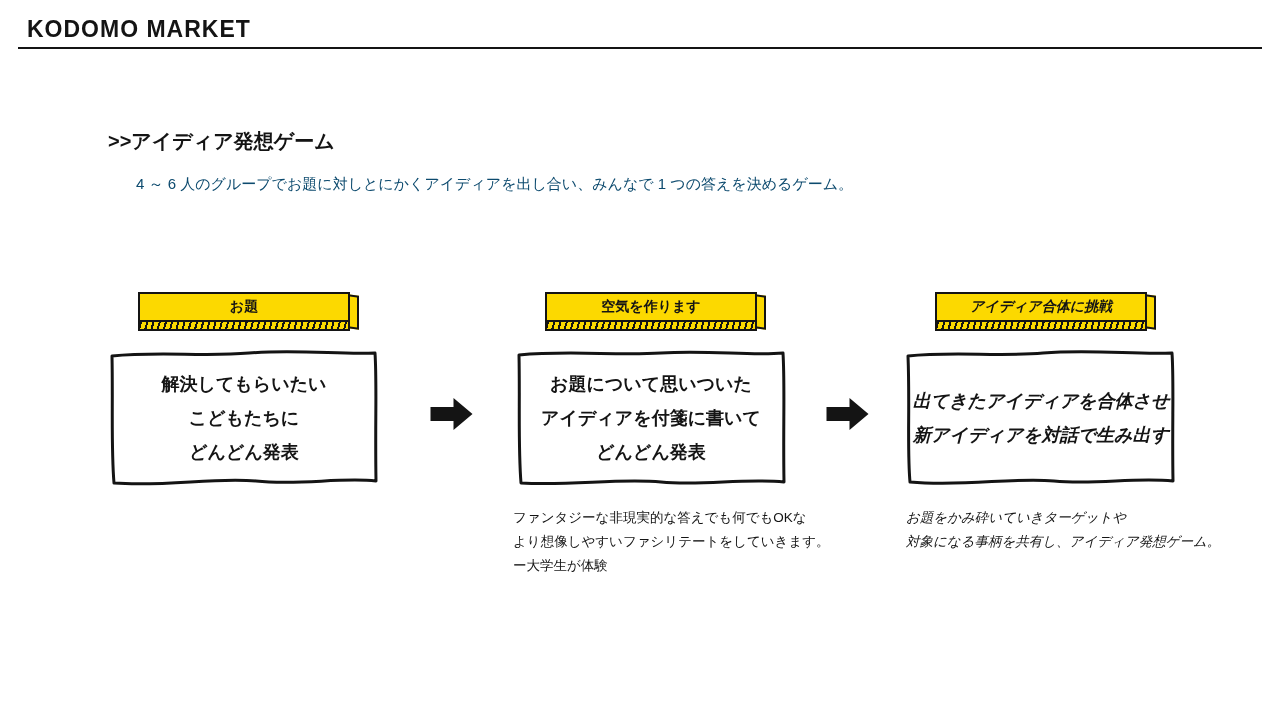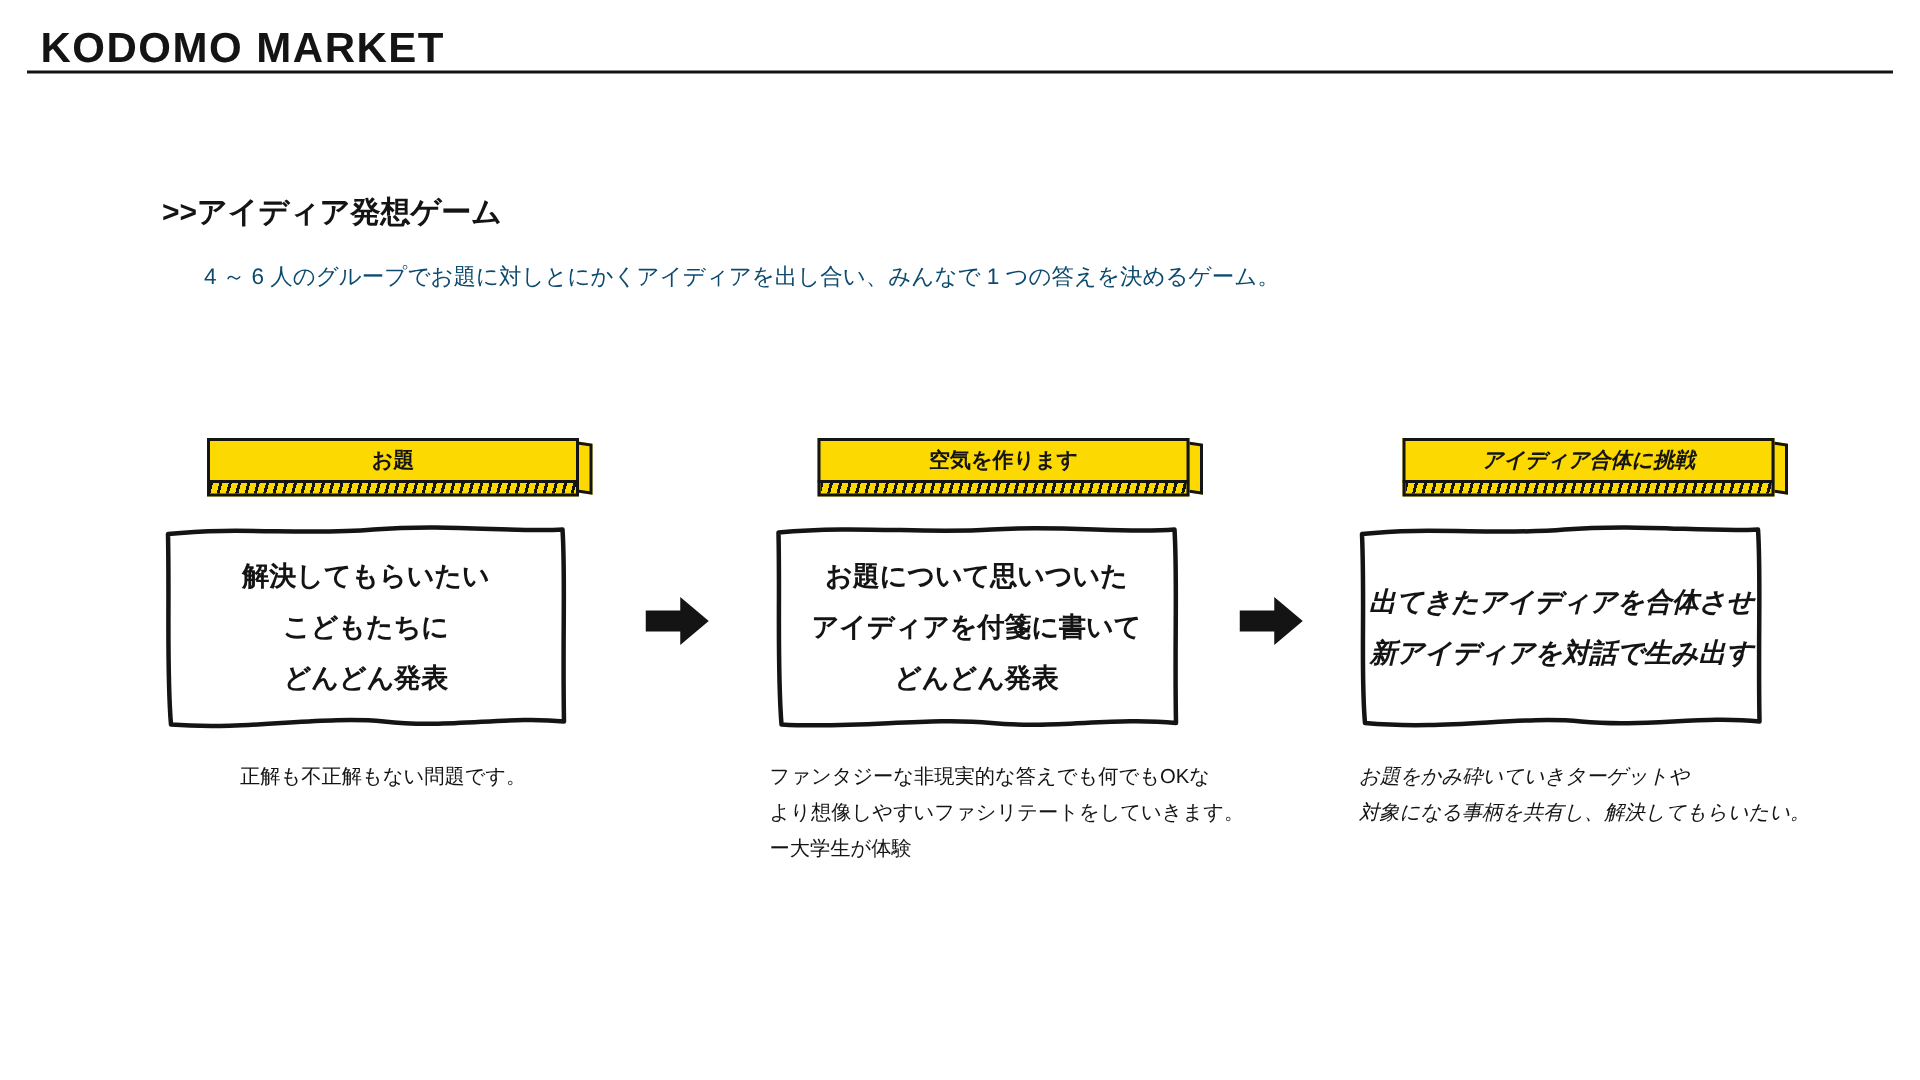--- a/index.html
+++ b/index.html
@@ -3,21 +3,21 @@
 <meta charset="utf-8">
 <style>
   * { margin:0; padding:0; box-sizing:border-box; }
   html,body { background:#ffffff; }
   body { font-family:"Liberation Sans", sans-serif; color:#141414; }
 
   .slide { position:relative; width:1280px; height:720px; background:#ffffff; overflow:hidden; }
 
   .brand {
     position:absolute; left:27px; top:16px;
-    font-size:28px; font-weight:800; letter-spacing:1px; color:#141414;
+    font-size:23px; font-weight:800; letter-spacing:1px; color:#141414;
   }
   .top-rule {
     position:absolute; left:18px; right:18px; top:47px;
     border-top:2px solid #141414;
   }
 
   .title {
     position:absolute; left:108px; top:128px;
     font-size:20px; font-weight:700; color:#141414;
   }
@@ -25,21 +25,21 @@
     position:absolute; left:136px; top:175px;
     font-size:15px; font-weight:500; color:#0c4a6e; white-space:nowrap;
   }
 
   .step { position:absolute; top:292px; width:280px; }
   .step-1 { left:104px; }
   .step-2 { left:511px; }
   .step-3 { left:901px;font-style:italic; }
 
   
-  .ribbon { position:relative; width:248px; margin-left:34px; }
+  .ribbon { position:relative; width:212px; margin-left:34px; }
   .ribbon-band {
     position:relative; z-index:2;
     height:30px; background:#fcd900;
     border:2.5px solid #141414;
     display:flex; align-items:center; justify-content:center;
     font-size:14px; font-weight:700; color:#141414;
   }
   .ribbon-hatch {
     position:relative; z-index:1;
     height:11px; margin-top:-2px; width:100%;
@@ -96,23 +96,20 @@
     <div class="box">
       <svg viewBox="0 0 280 144" preserveAspectRatio="none">
         <path d="M8,10 C55,5 100,11 145,7 C195,3 238,9 271,7 C273,38 271,75 272,135 C235,131 195,140 152,135 C110,131 62,141 10,137 C7,102 9,58 8,10 Z" fill="#ffffff" stroke="#141414" stroke-width="3" stroke-linejoin="round"></path>
       </svg>
       <div class="box-text">
         <div>解決してもらいたい</div>
         <div>こどもたちに</div>
         <div>どんどん発表</div>
       </div>
     </div>
-    <div class="notes">
-      <div>正解も不正解もない問題です。</div>
-    </div>
   </section>
 
   <div class="flow-arrow flow-arrow-1">
     <svg viewBox="0 0 42 36">
         <path d="M0,11 H23 V2 L42,18 L23,34 V25 H0 Z" fill="#141414"></path>
       </svg>
   </div>
 
   <section class="step step-2">
     <div class="ribbon">
@@ -153,17 +150,17 @@
       <svg viewBox="0 0 280 144" preserveAspectRatio="none">
         <path d="M7,10 C52,5 98,11 142,7 C192,3 236,9 271,7 C273,36 271,78 272,135 C233,131 196,139 153,135 C112,131 64,141 9,136 C6,103 9,60 7,10 Z" fill="#ffffff" stroke="#141414" stroke-width="3" stroke-linejoin="round"></path>
       </svg>
       <div class="box-text">
         <div>出てきたアイディアを合体させ</div>
         <div>新アイディアを対話で生み出す</div>
       </div>
     </div>
     <div class="notes">
       <div>お題をかみ砕いていきターゲットや</div>
-      <div>対象になる事柄を共有し、解決してもらいたい。</div>
+      <div>対象になる事柄を共有し、アイディア発想ゲーム。</div>
     </div>
   </section>
 
 </div>
 
 </body></html>

